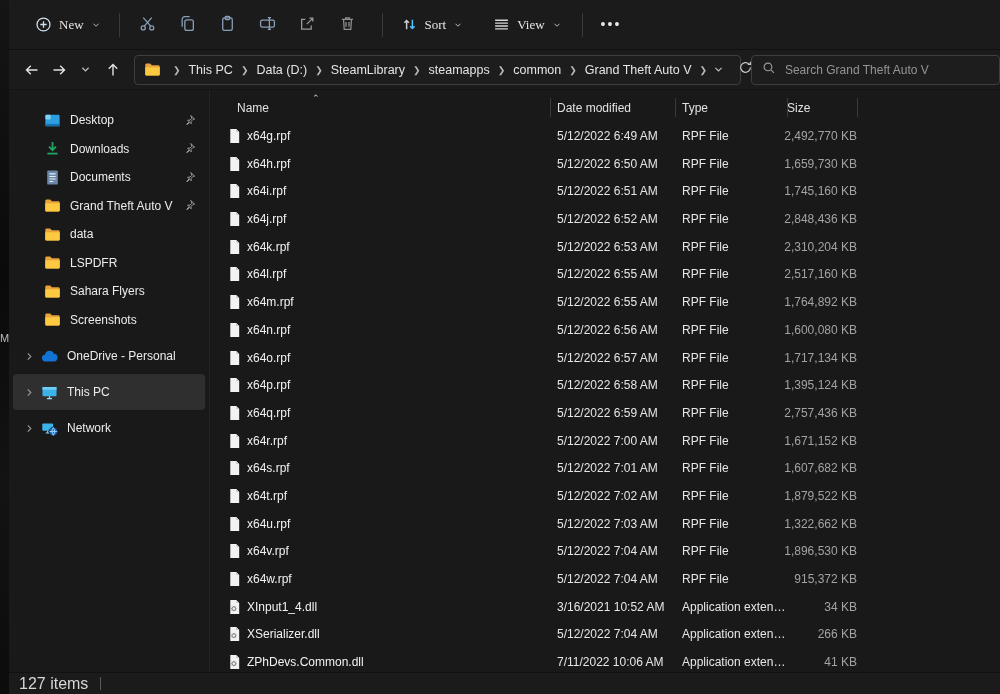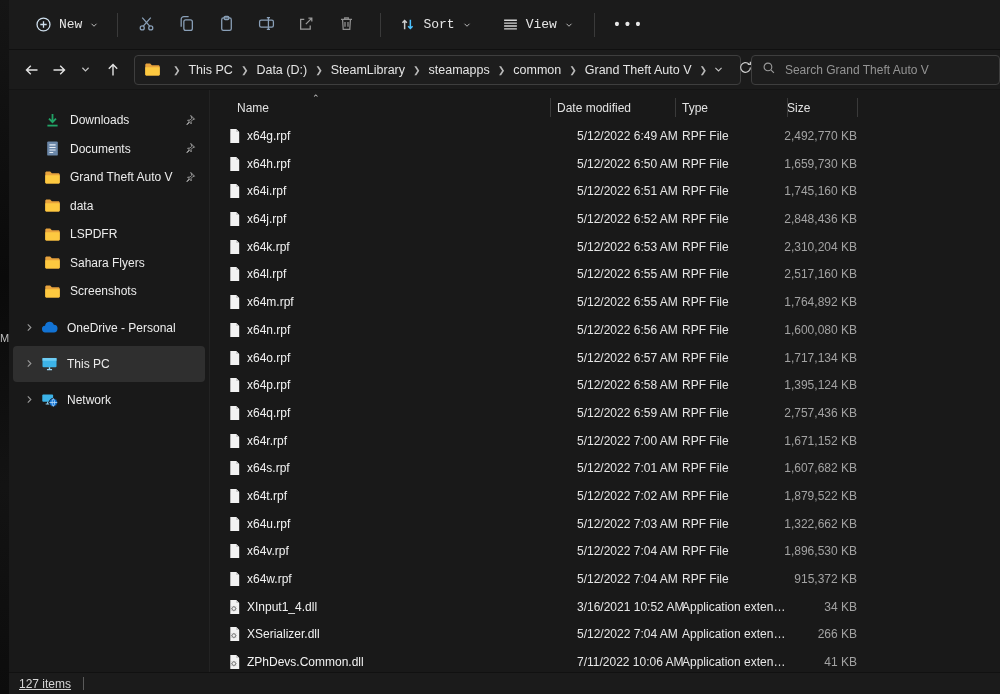--- a/index.html
+++ b/index.html
@@ -11,21 +11,21 @@
   .desktop-strip { position:absolute; left:0; top:0; width:9px; height:694px;
     background:linear-gradient(180deg,#151515,#0a0a0a 40%,#131313 70%,#0c0c0c); }
   .desktop-m { position:absolute; left:0; top:332px; font-size:11px; color:#bdbdbd; }
 
   .window { position:absolute; left:9px; top:0; right:0; bottom:0; background:#1b1b1b; }
 
   
   .toolbar { position:absolute; left:0; right:0; top:0; height:50px;
     display:flex; align-items:center; padding-left:16px; border-bottom:1px solid #101010; }
   .tb-btn { display:flex; align-items:center; gap:7px; background:none; border:0;
-    color:#e6e6e6; font-family:Liberation Mono, monospace; font-size:13px; padding:6px 10px; border-radius:4px; cursor:default; }
+    color:#e6e6e6; font-family:Liberation Serif, serif; font-size:13px; padding:6px 10px; border-radius:4px; cursor:default; }
   .tb-icon-btn { background:none; border:0; width:40px; height:34px;
     display:flex; align-items:center; justify-content:center; border-radius:4px; }
   .tb-sep { width:1px; height:24px; background:#3a3a3a; margin:0 8px; }
   .chev svg { display:block; }
   .ic svg { display:block; }
   .more-dots { letter-spacing:2px; font-weight:bold; font-size:14px; color:#e6e6e6; }
 
   
   .navbar { position:absolute; left:0; right:0; top:50px; height:40px;
     display:flex; align-items:center; padding-left:10px; border-bottom:1px solid #141414; }
@@ -62,28 +62,28 @@
   .filelist { position:relative; flex:1; overflow:hidden; }
   .list-header { position:relative; height:26px; margin-top:6px; font-size:12px; color:#e2e2e2; }
   .hdr { position:absolute; top:5px; white-space:nowrap; }
   .hdr-caret { position:absolute; top:-3px; left:102px; color:#c9c9c9; font-size:9px; }
   .hdr-sep { position:absolute; top:2px; width:1px; height:19px; background:#3a3a3a; }
   .rows { position:absolute; left:0; right:0; top:32px; bottom:0; }
   .frow { position:relative; height:27.7px; font-size:12px; }
   .frow .ficon { position:absolute; left:17px; top:6px; width:15px; height:16px; }
   .frow .ficon svg { display:block; }
   .fname { position:absolute; left:37px; top:7px; color:#f2f2f2; white-space:nowrap; }
-  .fdate { position:absolute; left:367px; top:7px; color:#e6e6e6; white-space:nowrap; }
+  .fdate { position:absolute; left:347px; top:7px; color:#e6e6e6; white-space:nowrap; }
   .ftype { position:absolute; left:472px; top:7px; color:#e6e6e6; white-space:nowrap; }
   .fsize { position:absolute; left:540px; top:7px; width:107px; text-align:right; color:#a3a3a3; white-space:nowrap; }
 
   
   .statusbar { position:absolute; left:0; right:0; bottom:0; height:22px; background:#1b1b1b;
     border-top:1px solid #111; display:flex; align-items:center; padding-left:10px; gap:12px; }
-  .sb-count { font-size:12px; color:#d6d6d6;text-decoration:underline; }
+  .sb-count { font-size:16px; color:#d6d6d6; }
   .sb-div { width:1px; height:13px; background:#5a5a5a; }
 </style>
 </head>
 <body>
 
 <div class="screen">
   <div class="desktop-strip">
     <span class="desktop-m">M</span>
   </div>
 
@@ -241,20 +241,35 @@
               <path d="M10.2 10.2l3.4 3.4"></path>
             </svg></span>
         <span class="search-ph">Search Grand Theft Auto V</span>
       </div>
     </div>
 
     <div class="body">
       <div class="sidebar" id="sidebar">
           <div class="sb-item child">
             <span class="sb-icon">
+              <svg width="17" height="17" viewBox="0 0 16 16">
+                <rect x="1.3" y="2.6" width="13.4" height="10.8" rx="1.2" fill="#2b9fe0"></rect>
+                <rect x="1.3" y="2.6" width="5" height="4.4" rx="1" fill="#7fd0f5"></rect>
+                <rect x="1.3" y="11.2" width="13.4" height="2.2" fill="#176fae"></rect>
+              </svg>
+            </span>
+            <span class="sb-label">Desktop</span>
+            <span class="sb-pin">
+              <svg width="13" height="13" viewBox="0 0 16 16" fill="none" stroke="#9d9d9d" stroke-width="1.2">
+                <path d="M9.6 1.8l4.6 4.6-2 .4-2.3 2.3.2 3-1.9-1.9-3.1 3.1-.6-.6 3.1-3.1-1.9-1.9 3-.2 2.3-2.3z"></path>
+              </svg>
+            </span>
+          </div>
+          <div class="sb-item child">
+            <span class="sb-icon">
               <svg width="17" height="17" viewBox="0 0 16 16" fill="none" stroke="#21a366" stroke-width="1.7">
                 <path d="M8 1.8v7.4M4.7 6.3L8 9.6l3.3-3.3"></path>
                 <path d="M3.2 12.8h9.6"></path>
               </svg>
             </span>
             <span class="sb-label">Downloads</span>
             <span class="sb-pin">
               <svg width="13" height="13" viewBox="0 0 16 16" fill="none" stroke="#9d9d9d" stroke-width="1.2">
                 <path d="M9.6 1.8l4.6 4.6-2 .4-2.3 2.3.2 3-1.9-1.9-3.1 3.1-.6-.6 3.1-3.1-1.9-1.9 3-.2 2.3-2.3z"></path>
               </svg>

